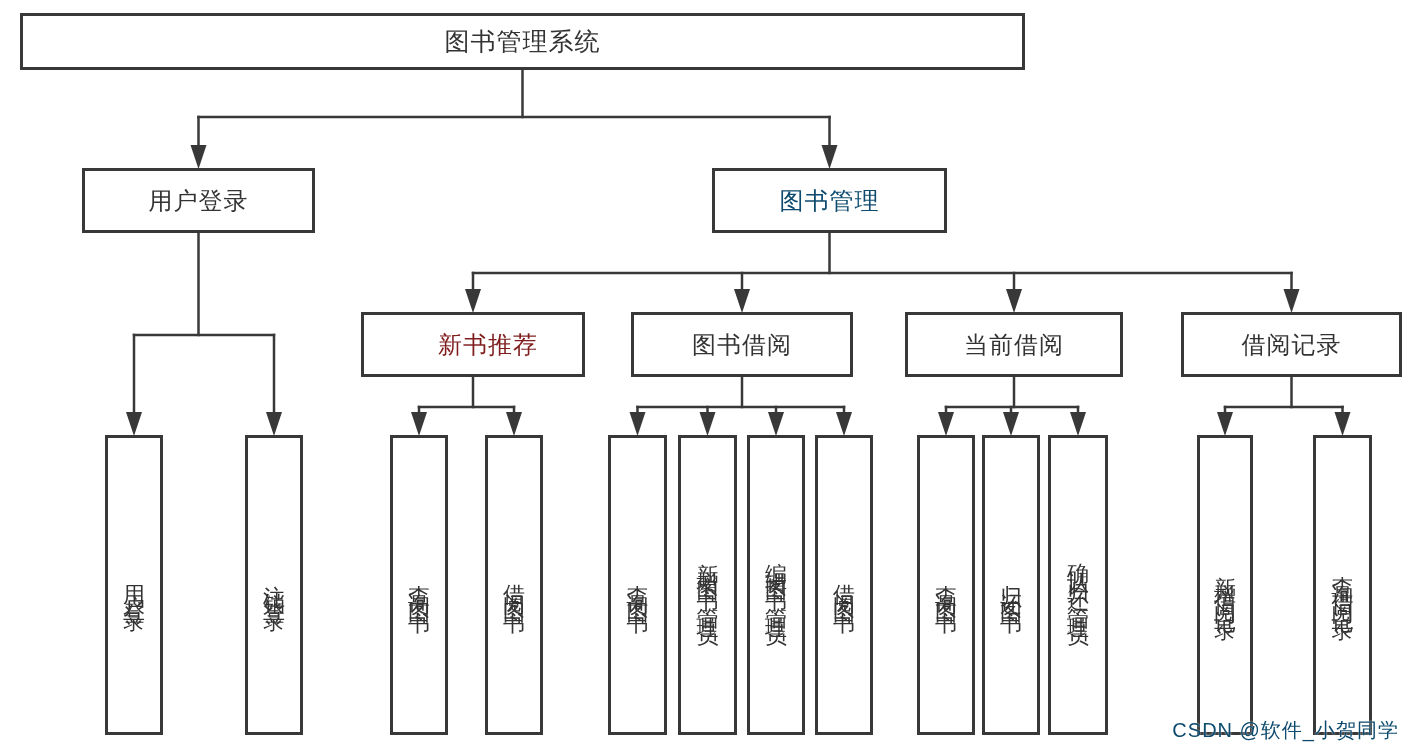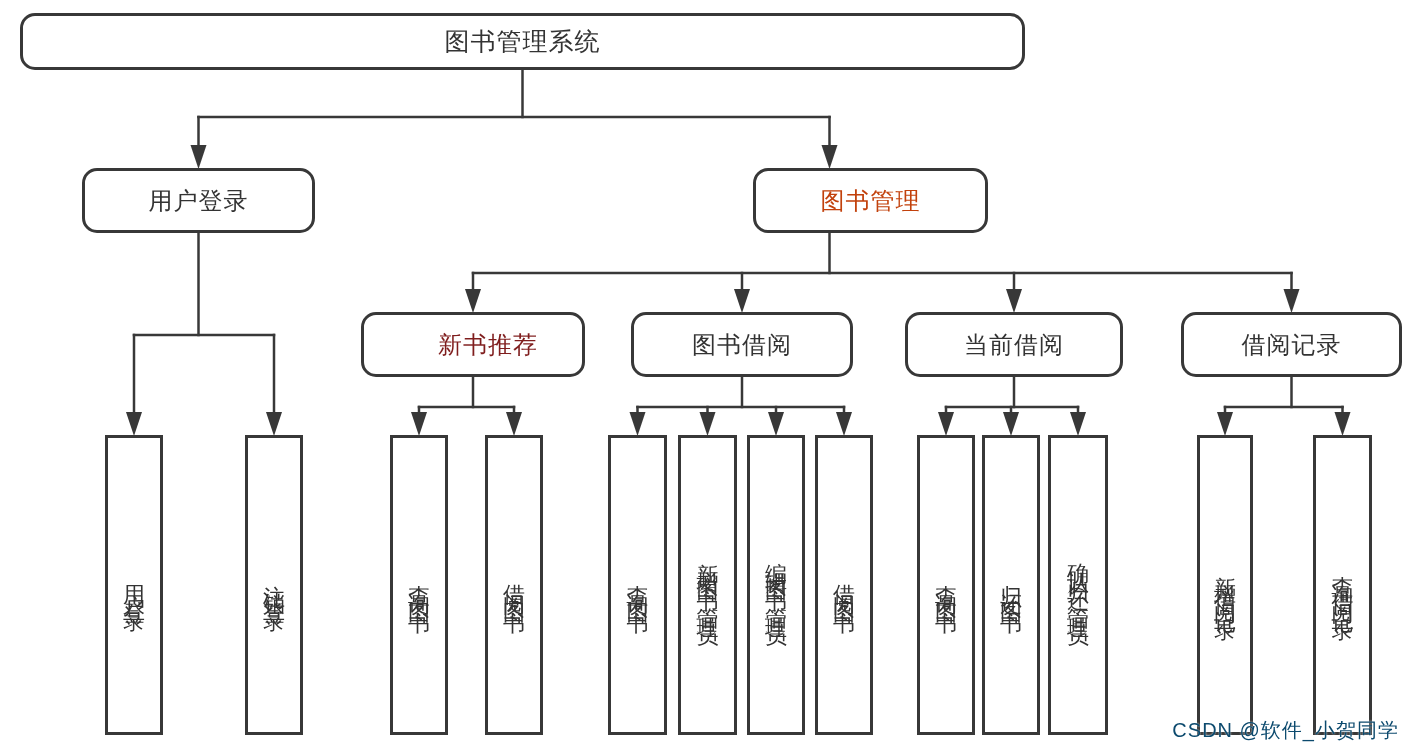--- a/index.html
+++ b/index.html
@@ -23,21 +23,20 @@
     border: 3px solid #383838;
     display: flex;
     align-items: center;
     justify-content: center;
     color: #333333;
     text-align: center;
   }
   .node.horizontal {
     font-size: 24px;
     letter-spacing: 1px;
-    border-radius: 15px;
   }
   .node.root-node {
     font-size: 25px;
   }
   .node.vertical {
     writing-mode: vertical-rl;
     text-orientation: mixed;
     font-size: 22px;
     letter-spacing: 9px;
     line-height: 1;
@@ -118,21 +117,21 @@
       </div>
       <div class="node horizontal" style="left: 82px; top: 168px; width: 233px; height: 65px; border-color: rgb(56, 56, 56); color: rgb(51, 51, 51);">
         <span class="label">用户登录</span>
       </div>
       <div class="node vertical" style="left: 105px; top: 435px; width: 58px; height: 300px; border-color: rgb(56, 56, 56); color: rgb(51, 51, 51);">
         <span class="label">用户登录</span>
       </div>
       <div class="node vertical" style="left: 245px; top: 435px; width: 58px; height: 300px; border-color: rgb(56, 56, 56); color: rgb(51, 51, 51);">
         <span class="label">注销登录</span>
       </div>
-      <div class="node horizontal" style="left: 712px; top: 168px; width: 235px; height: 65px; border-color: rgb(56, 56, 56); color: #c2410c; margin-left: 41px;">
+      <div class="node horizontal" style="left: 712px; top: 168px; width: 235px; height: 65px; border-color: rgb(56, 56, 56); color: #0c4a6e;">
         <span class="label">图书管理</span>
       </div>
       <div class="node horizontal" style="left: 361px; top: 312px; width: 224px; height: 65px; border-color: rgb(56, 56, 56); color: #7f1d1d; padding-left: 30px;">
         <span class="label">新书推荐</span>
       </div>
       <div class="node vertical" style="left: 390px; top: 435px; width: 58px; height: 300px; border-color: rgb(56, 56, 56); color: rgb(51, 51, 51);">
         <span class="label">查询图书</span>
       </div>
       <div class="node vertical" style="left: 485px; top: 435px; width: 58px; height: 300px; border-color: rgb(56, 56, 56); color: rgb(51, 51, 51);">
         <span class="label">借阅图书</span>

